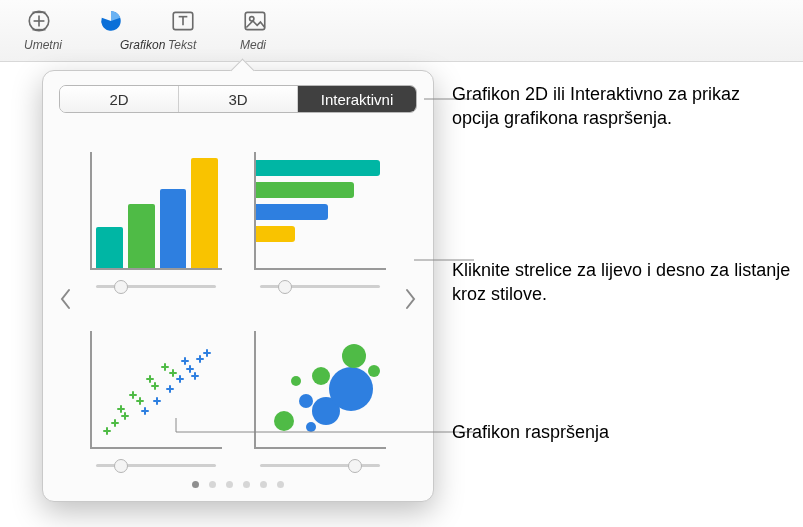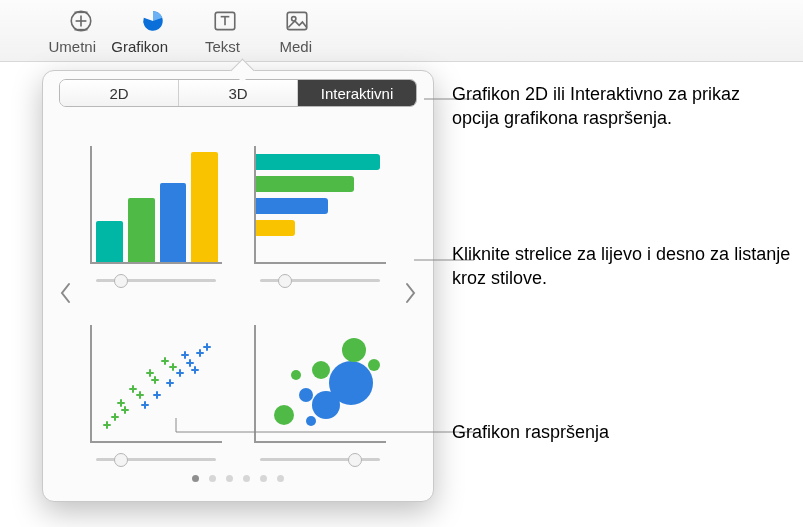--- a/index.html
+++ b/index.html
@@ -15,44 +15,45 @@
       display: flex;
       align-items: flex-start;
       padding: 6px 0 0 24px;
       height: 62px;
       border-bottom: 1px solid #d8d8d8;
       background: linear-gradient(#fcfcfc,#f2f2f2);
     }
     .tool-btn {
       display: flex;
       flex-direction: column;
-      align-items: flex-end;
+      align-items: flex-start;
       width: 72px;
       color: #555;
-      font-size: 15px;
+      font-size: 12px;
       cursor: default;
+      font-style: italic;
     }
     .tool-btn .ticon {
       width: 30px; height: 30px;
       display: flex; align-items: center; justify-content: center;
     }
     .tool-btn svg { stroke: #6b6b6b; fill: none; stroke-width: 1.5; }
     .tool-btn.active svg { stroke: #0a6fd8; fill: #0a6fd8; }
     .tool-btn.active .tlabel { color: #333; margin-left: 24px; }
     .tlabel { margin-top: 2px; }
     .popover {
       position: absolute;
       left: 42px; top: 70px;
       width: 392px;
       height: 432px;
       background: #fbfbfb;
       border: 1px solid #c9c9c9;
       border-radius: 12px;
       box-shadow: 0 10px 30px rgba(0,0,0,.25);
-      padding: 8px 16px 10px;
+      padding: 14px 16px 10px;
     }
     .popover::before {
       content: "";
       position: absolute;
       top: -9px; left: 191px;
       width: 16px; height: 16px;
       background: #fbfbfb;
       border-left: 1px solid #c9c9c9;
       border-top: 1px solid #c9c9c9;
       transform: rotate(45deg);
@@ -297,15 +298,15 @@
 </div>
 
 <svg class="overlay" width="803" height="527">
   <path class="lead" d="M424 99 L474 99"></path>
   <path class="lead" d="M414 260 L474 260"></path>
   <path class="lead" d="M176 418 L176 432 L474 432"></path>
 </svg>
 
 <div class="callouts">
   <div class="callout" style="top:0">Grafikon 2D ili Interaktivno za prikaz opcija grafikona raspršenja.</div>
-  <div class="callout" style="top:160px">Kliknite strelice za lijevo i desno za listanje kroz stilove.</div>
+  <div class="callout" style="top:176px">Kliknite strelice za lijevo i desno za listanje kroz stilove.</div>
   <div class="callout" style="top:338px">Grafikon raspršenja</div>
 </div>
 
 </body></html>

